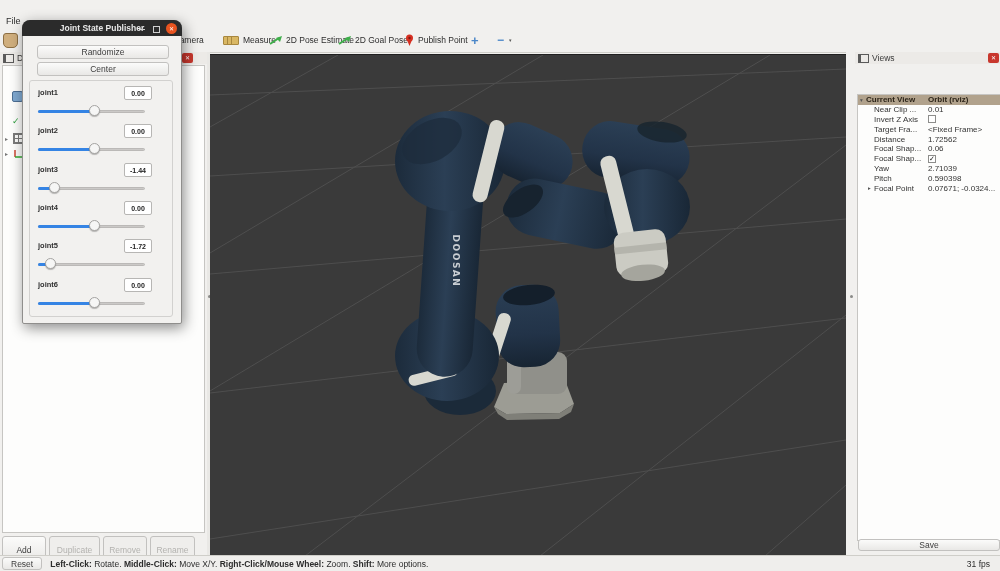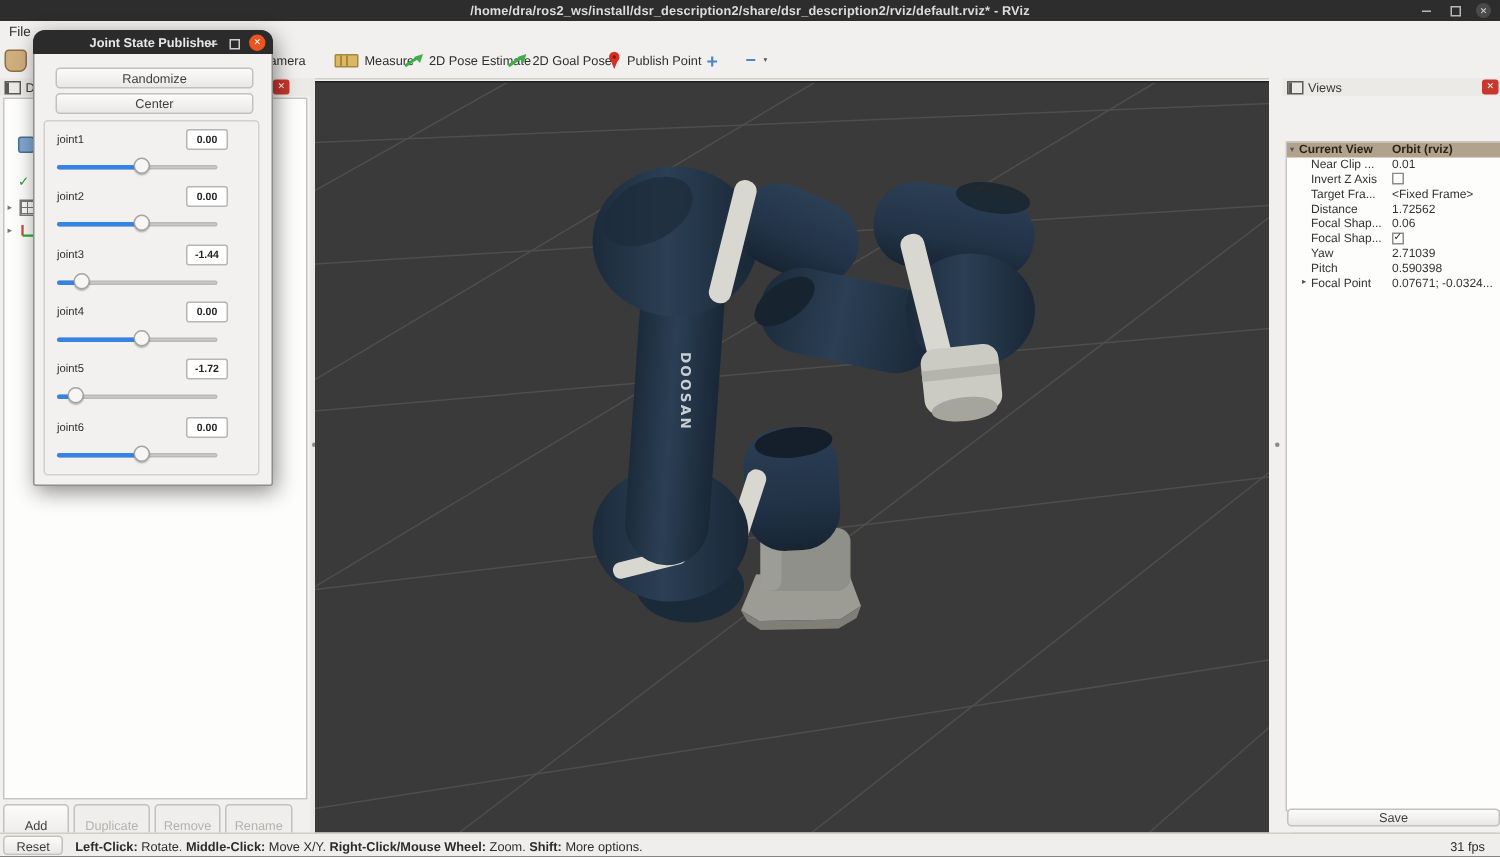--- a/index.html
+++ b/index.html
@@ -64,21 +64,21 @@
              display:flex;align-items:center;justify-content:center;color:#e8e8e8;font-size:8.5px;font-weight:bold;}
   .jsp-ctrl{position:absolute;top:2px;height:12px;display:flex;align-items:center;justify-content:center;}
   .jsp-min{right:34px;width:10px;color:#cfcfcf;}
   .jsp-min::before{content:"";width:6px;height:1px;background:#cfcfcf;}
   .jsp-max{right:20px;width:10px;}
   .jsp-max::before{content:"";width:5px;height:5px;border:1px solid #cfcfcf;}
   .jsp-close{right:4px;width:11px;height:11px;background:#e95420;border-radius:50%;color:#fff;font-size:6px;line-height:1;}
   .jsp .btn{position:absolute;left:14px;width:132px;height:14px;}
   .groupbox{position:absolute;left:6px;top:59px;width:144px;height:237px;border:1px solid #d2d1cf;border-radius:3px;background:#f2f1ef;box-sizing:border-box;}
   .jrow{position:absolute;left:0;width:100%;height:36px;}
-  .jlabel{position:absolute;left:8px;top:2px;font-size:7.5px;font-weight:normal;color:#2f2f2f;}
+  .jlabel{position:absolute;left:8px;top:2px;font-size:7.5px;font-weight:bold;color:#2f2f2f;}
   .jval{position:absolute;left:94px;top:0;width:26px;height:12px;background:#fff;border:1px solid #b7b6b4;border-radius:2px;
         font-size:7px;font-weight:bold;color:#222;display:flex;align-items:center;justify-content:center;}
   .jslider{position:absolute;left:8px;top:19px;width:107px;height:11px;}
   .sl-track{position:absolute;left:0;top:5px;width:100%;height:3px;background:#cbc9c7;border-radius:2px;border:1px solid #bbb9b7;box-sizing:border-box;}
   .sl-fill{position:absolute;left:0;top:5px;height:3px;background:#3584e4;border-radius:2px;}
   .sl-handle{position:absolute;top:0;width:11px;height:11px;border-radius:50%;background:#f6f6f5;border:1px solid #a5a4a2;box-sizing:border-box;box-shadow:0 1px 1px rgba(0,0,0,.25);}
   
   .views{position:absolute;left:855px;top:52px;width:145px;height:503px;background:#f1f0ee;}
   .vtype{position:absolute;left:0;top:12px;width:145px;height:20px;display:flex;align-items:center;gap:3px;
          font-size:8.5px;color:#2e2e2e;padding-left:3px;box-sizing:border-box;}
@@ -104,28 +104,20 @@
   .reset-btn{margin-left:2px;height:13px;padding:0 8px;}
   .hints{margin-left:8px;}
   .hints b{font-weight:bold;}
   .fps{position:absolute;right:10px;font-size:8.5px;color:#2c2c2c;}
   svg text{font-family:"DejaVu Sans","Liberation Sans",sans-serif;}
 </style>
 </head>
 <body>
 <div id="root">
 
-  <div class="titlebar">
-    <span class="title">/home/dra/ros2_ws/install/dsr_description2/share/dsr_description2/rviz/default.rviz* - RViz</span>
-    <div class="wctrl">
-      <span class="wbtn min"></span>
-      <span class="wbtn max"></span>
-      <span class="wbtn close">✕</span>
-    </div>
-  </div>
 
   <div class="menubar">
     <span class="menu">File</span>
   </div>
 
   <div class="toolbar">
     <div class="tool" style="left:3px">
       <span class="ticon handtool"></span>
     </div>
     <div class="tool" style="left:30px">

